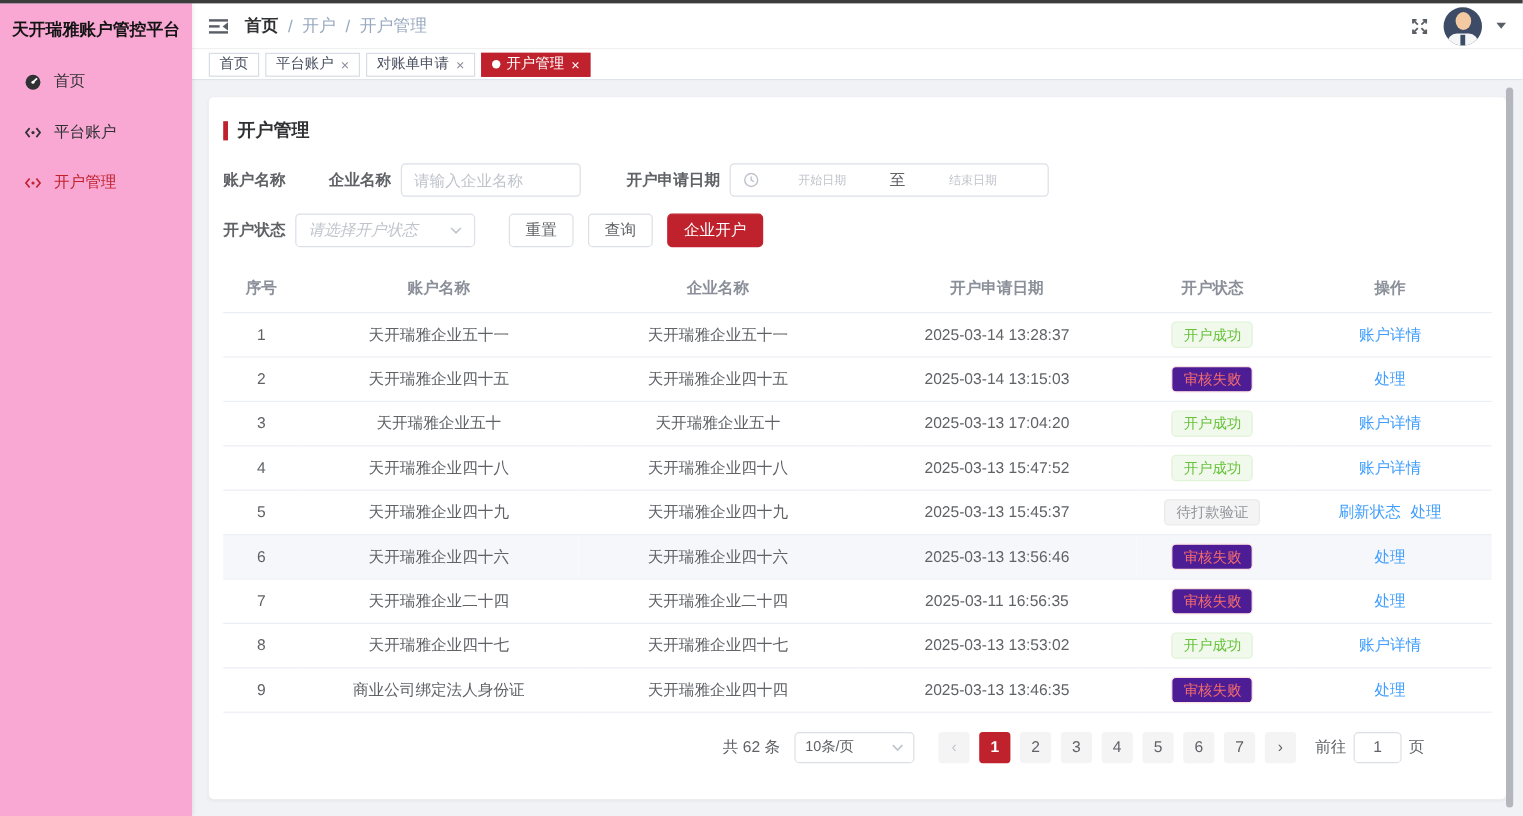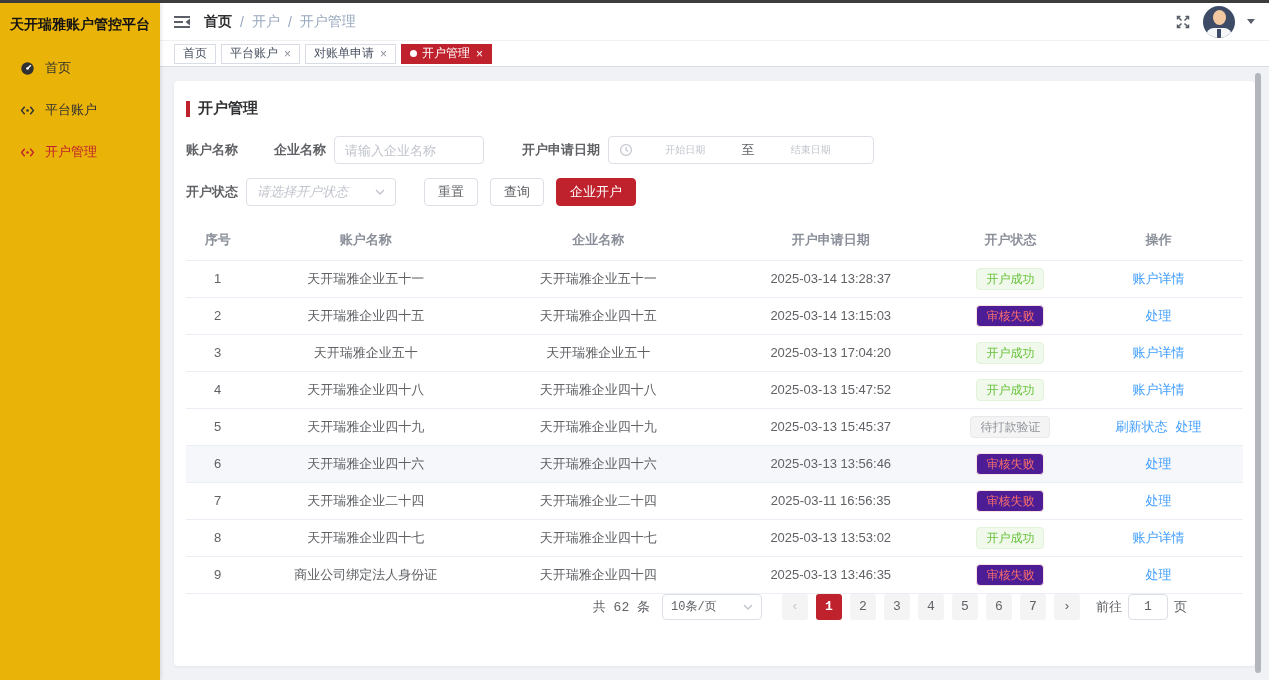--- a/index.html
+++ b/index.html
@@ -2,21 +2,21 @@
 <html><head>
 <meta charset="utf-8">
 <style>
   * { margin:0; padding:0; box-sizing:border-box; }
   html,body { width:1269px; height:680px; overflow:hidden;
     font-family:"Liberation Sans","DejaVu Sans",sans-serif; background:#f0f2f5; }
   .top-strip { height:3px; background:#3d3d3d; width:100%; }
   .layout { display:flex; height:677px; }
 
   
-  .sidebar { width:160px; background:#eab308; height:100%; flex:0 0 160px;
+  .sidebar { width:160px; background:#f9a8d4; height:100%; flex:0 0 160px;
     box-shadow:1px 0 4px rgba(0,21,41,.12); z-index:5; position:relative;}
   .sidebar-title { height:44px; display:flex; align-items:center; justify-content:center;
     font-size:14px; font-weight:bold; color:#141414; letter-spacing:0; }
   .menu-item { height:42px; display:flex; align-items:center; padding-left:20px;
     font-size:13px; color:#303133; cursor:pointer; }
   .menu-item .mi-icon { width:15px; height:15px; margin-right:10px; color:#303133; display:inline-flex; }
   .menu-item.active, .menu-item.active .mi-icon { color:#bf222d; }
 
   
   .main { flex:1; display:flex; flex-direction:column; min-width:0; position:relative; }
@@ -87,21 +87,21 @@
   .tag { display:inline-block; height:22px; line-height:20px; padding:0 9px; font-size:12px;
     border-radius:4px; border:1px solid transparent; }
   .tag-success { color:#67c23a; background:#f0f9eb; border-color:#e1f3d8; }
   .tag-danger  { color:#f56c6c; background:#4c1d95; border-color:#fde2e2; }
   .tag-info    { color:#909399; background:#f4f4f5; border-color:#e9e9eb; }
   a.op-link { color:#409eff; text-decoration:none; cursor:pointer; }
   a.op-link + a.op-link { margin-left:8px; }
 
   
   .pagination { display:flex; align-items:center; justify-content:flex-end;
-    padding-right:56px; font-size:13px; color:#606266;font-family:Liberation Mono, monospace; }
+    margin-top:16px; padding-right:56px; font-size:13px; color:#606266; }
   .pg-total { margin-right:12px; }
   .pg-size { width:100px; height:26px; border:1px solid #dcdfe6; border-radius:4px;
     display:flex; align-items:center; padding:0 8px; cursor:pointer; margin-right:16px; }
   .pg-size .ph { flex:1; color:#606266; font-size:12px; }
   .pg-btn { min-width:26px; height:26px; line-height:26px; text-align:center; background:#f4f4f5;
     border-radius:3px; margin:0 4px; cursor:pointer; font-size:13px; color:#606266; user-select:none; }
   .pg-btn.arrow-prev { color:#c0c4cc; }
   .pg-btn.active { background:#bf222d; color:#fff; font-weight:bold; cursor:default; }
   .pg-goto { margin-left:12px; display:flex; align-items:center; gap:6px; }
   .pg-goto input { width:40px; height:26px; border:1px solid #dcdfe6; border-radius:4px;

